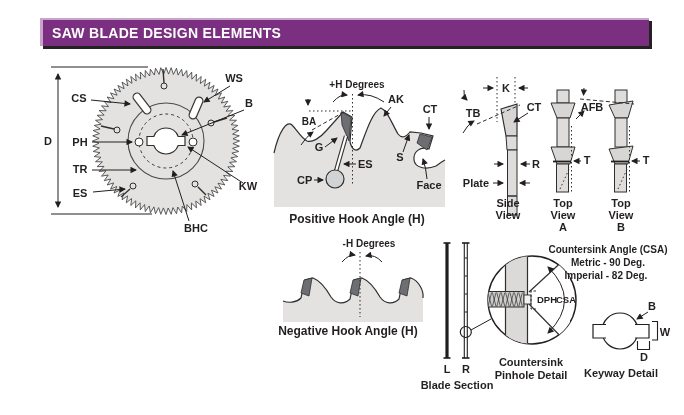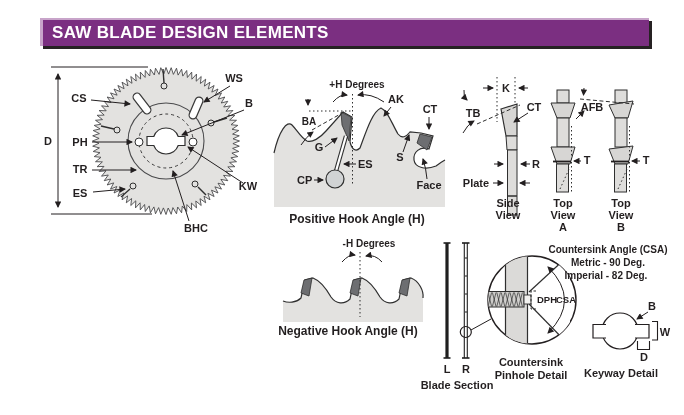--- a/index.html
+++ b/index.html
@@ -1,20 +1,20 @@
 <!DOCTYPE html>
 <html><head>
 <meta charset="utf-8">
 <style>
   html,body{margin:0;padding:0;background:#fff;}
   #page{position:relative;width:684px;height:415px;background:#fff;overflow:hidden;
         font-family:"Liberation Sans",sans-serif;}
   .banner{position:absolute;left:40px;top:18px;width:597px;height:26px;
           background:#7b2f81;border-top:2px solid #c8a4ca;border-left:3px solid #c8a4ca;
-          box-shadow:3px 3px 0 #262223;color:#ffffff;font-weight:bold;font-size:17px;
+          box-shadow:3px 3px 0 #262223;color:#ffffff;font-weight:bold;font-size:14px;
           line-height:26px;padding-left:9px;letter-spacing:.3px;}
   svg{position:absolute;left:0;top:0;}
   text{fill:#231f20;font-family:"Liberation Sans",sans-serif;font-weight:bold;}
   .lbl{font-size:11px;}
   .cap{font-size:12px;}
   .capS{font-size:11px;}
   .note{font-size:10px;}
   .tiny{font-size:9.5px;}
   .mid{text-anchor:middle;}
   .ln{stroke:#231f20;stroke-width:1;fill:none;}

